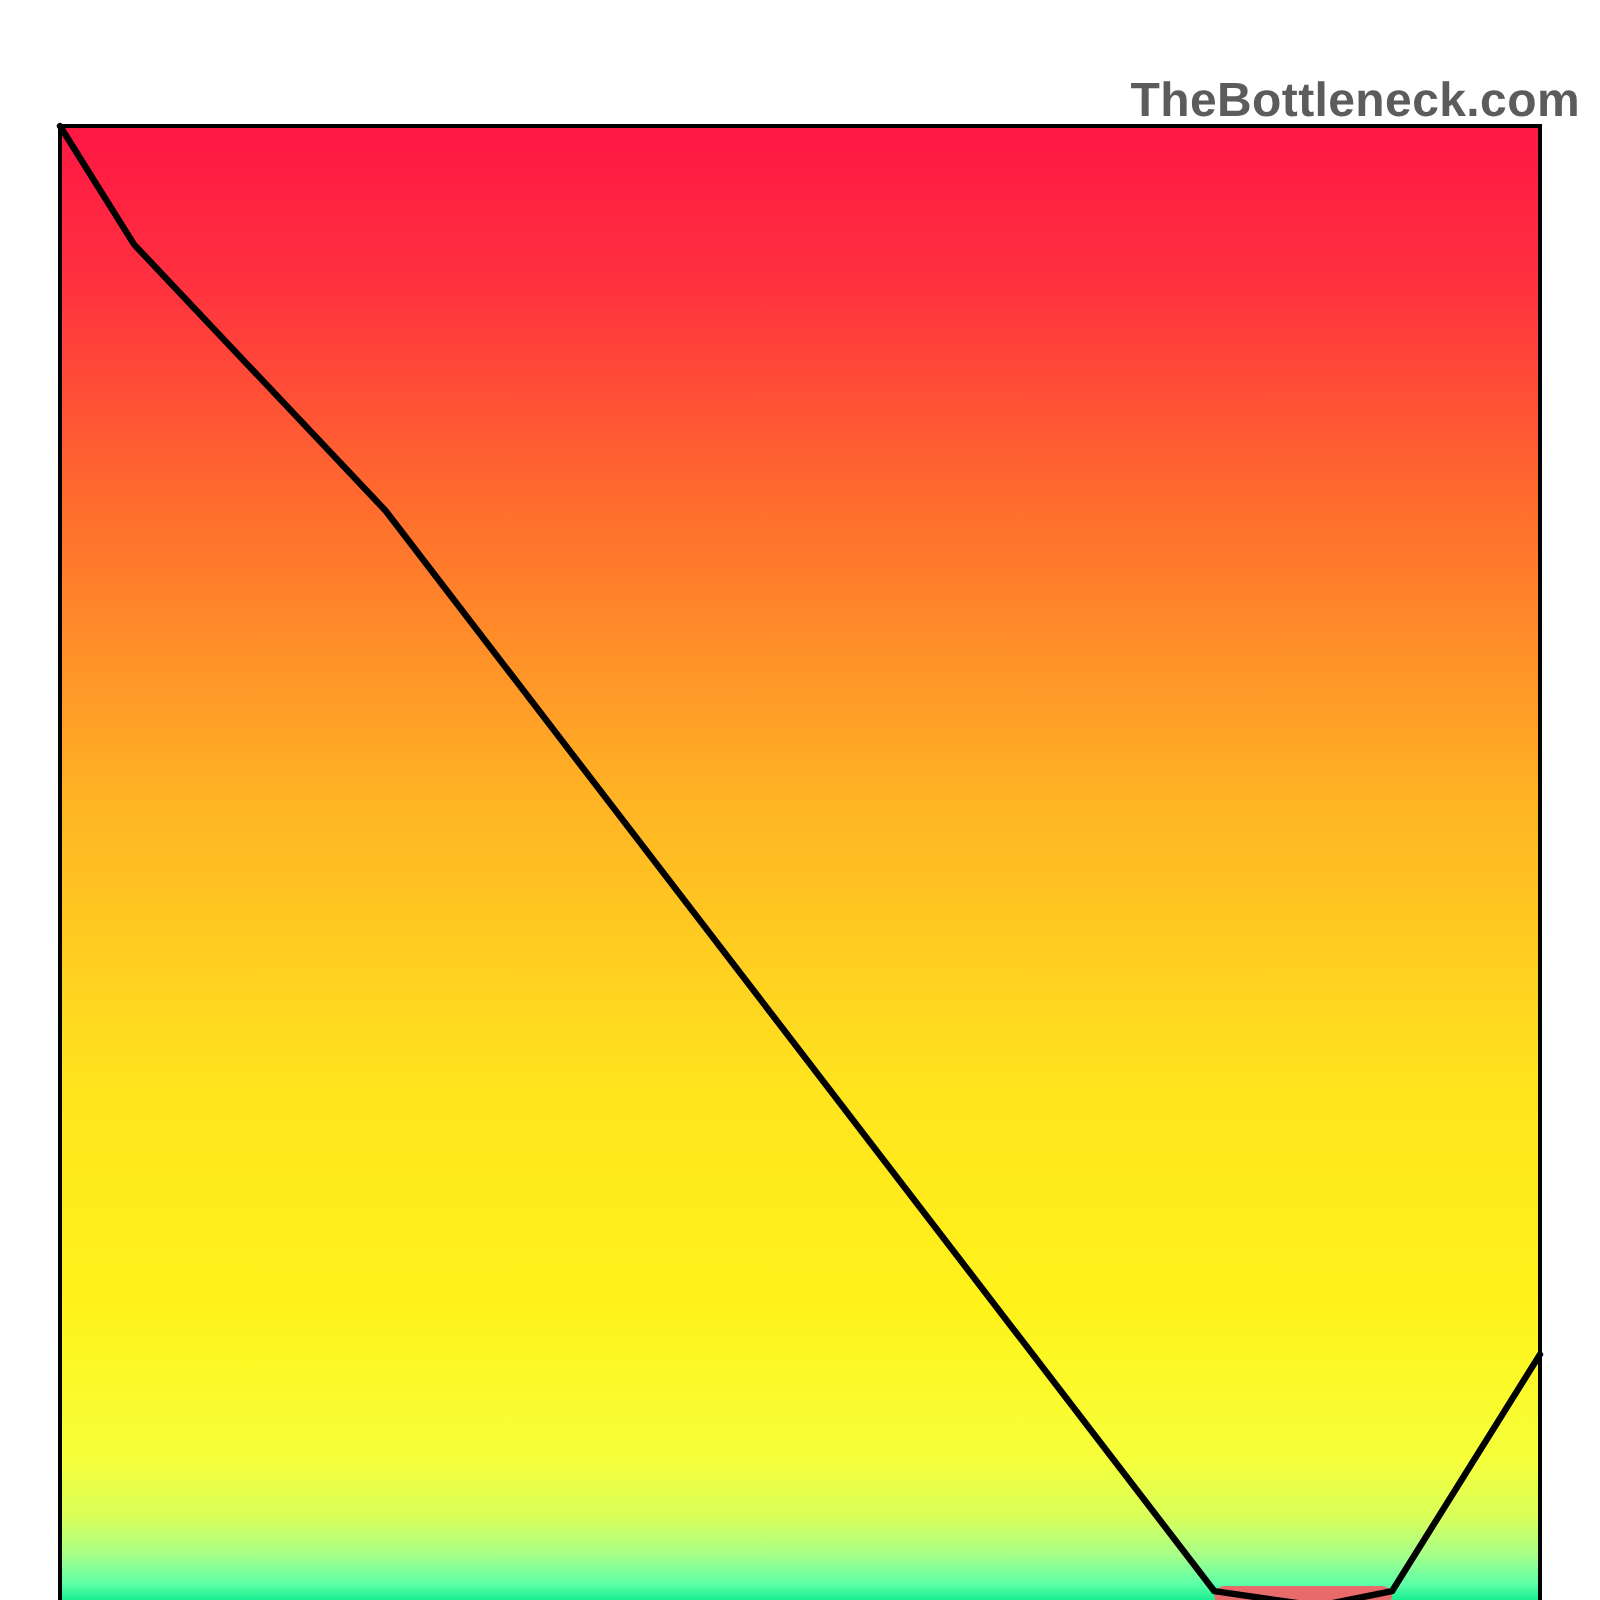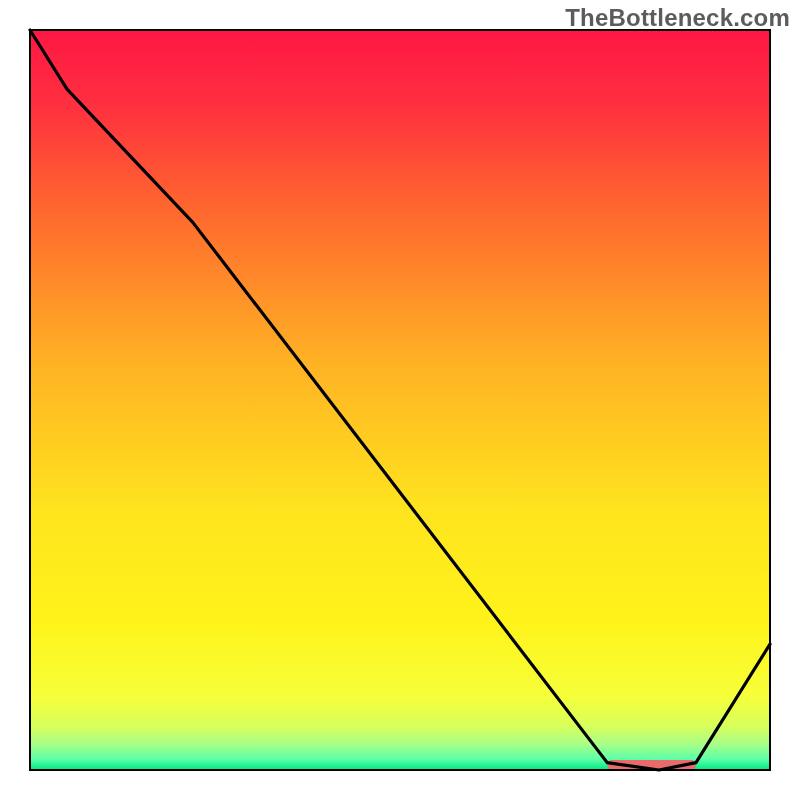--- a/index.html
+++ b/index.html
@@ -9,20 +9,21 @@
     height: 800px;
     overflow: hidden;
     font-family: Arial, Helvetica, sans-serif;
     background: #fff;
   }
   .frame {
     position: relative;
     width: 800px;
     height: 752px;
     box-sizing: border-box;
+    margin-top: 33px;
   }
   .watermark {
     position: absolute;
     top: 4px;
     right: 10px;
     font-size: 24px;
     font-weight: 600;
     color: #5c5c5c;
     letter-spacing: 0.2px;
   }

